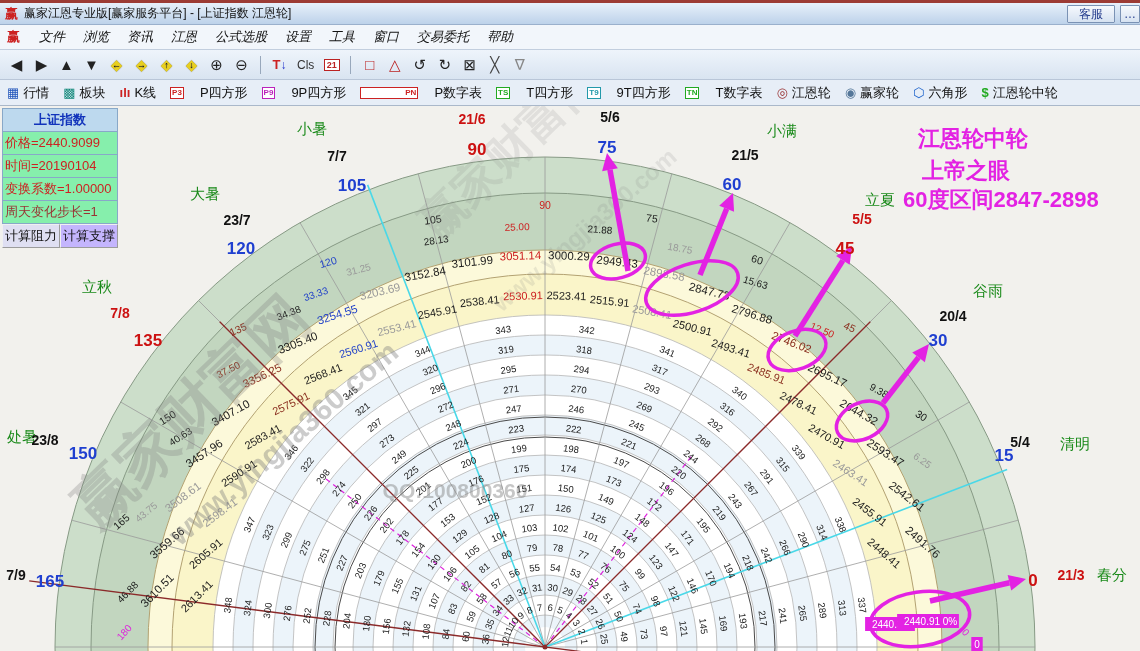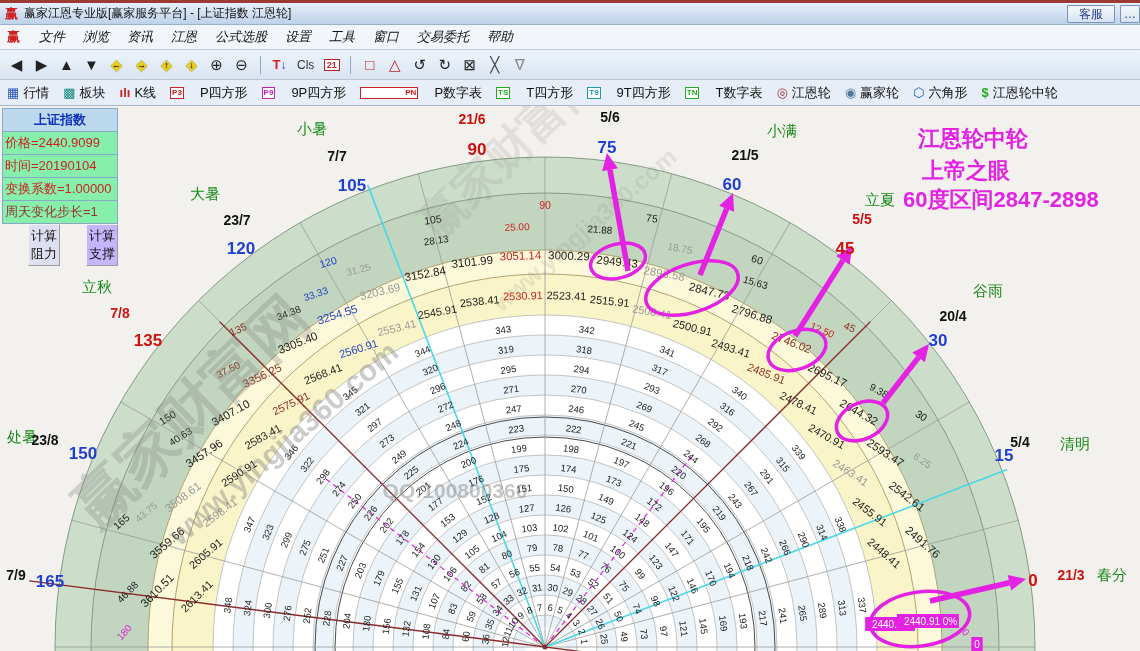--- a/index.html
+++ b/index.html
@@ -39,21 +39,21 @@
   .main{position:relative;width:1140px;height:548px;background:#f2f1ed;}
   .main svg{position:absolute;left:0;top:0;}
   .panel{position:absolute;left:2px;top:2px;width:116px;z-index:5;font-size:13px;}
   .panel .hd{background:#bdd9ee;border:1px solid #88a8c8;text-align:center;
     color:#1133bb;font-weight:bold;padding:2px 0;}
   .panel .rw{background:#86efac;border:1px solid #88a8c8;border-top:none;
     color:#cc2222;padding:2px 2px;white-space:nowrap;overflow:hidden;}
   .panel .rw.dark{color:#993333;}
   .panel .btns{display:flex;}
   .panel .pbtn{flex:1;text-align:center;border:1px outset #f0f0f0;padding:2px 0;
-    background:#dfdff2;color:#111;margin-left:26px;}
+    background:#dfdff2;color:#111;}
   .panel .pbtn.alt{background:#c4b5fd;}
   svg text{font-family:"Liberation Sans","DejaVu Sans",sans-serif;}
 </style>
 </head>
 <body>
 
 <div class="titlebar">
   <span class="logo">赢</span>
   <span class="ttl">赢家江恩专业版[赢家服务平台] - [上证指数 江恩轮]</span>
   <span id="tb-buttons"><span class="tb-btn">客服</span><span class="tb-btn partial">…</span></span>

